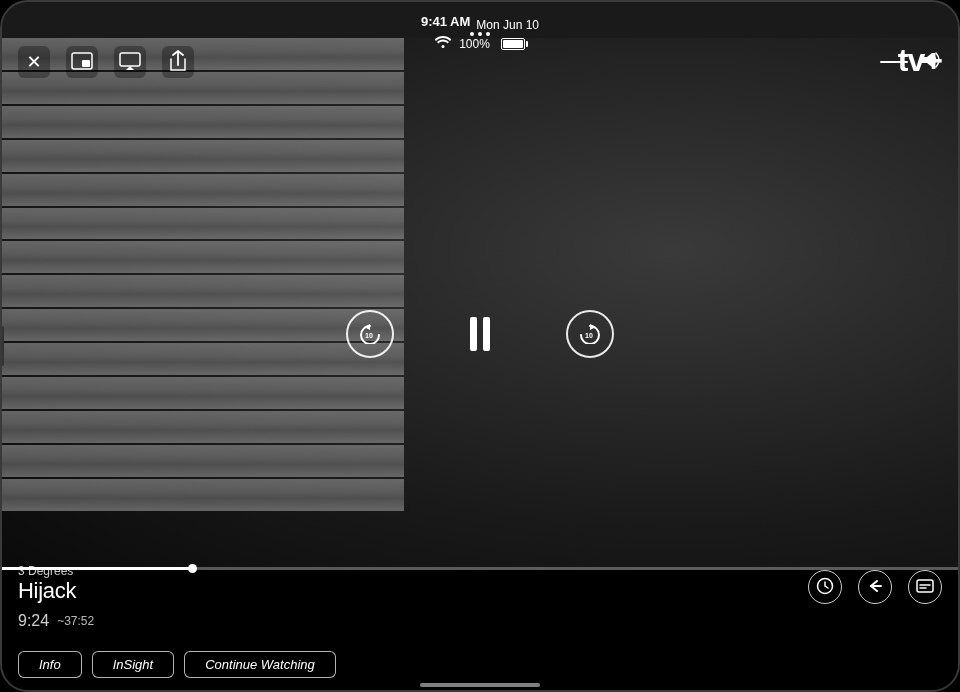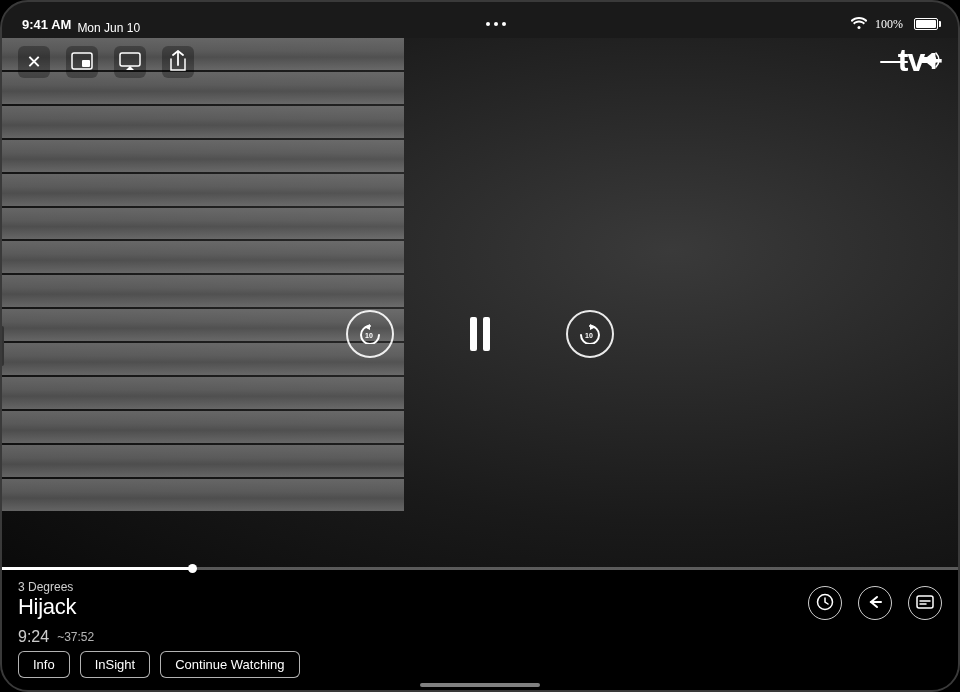--- a/index.html
+++ b/index.html
@@ -31,20 +31,21 @@
       top: 0;
       left: 0;
       right: 0;
       height: 36px;
       display: flex;
       align-items: center;
       justify-content: space-between;
       padding: 8px 20px 0 20px;
       z-index: 100;
       background: transparent;
+      flex-direction: column;
     }
 
     .status-left {
       display: flex;
       align-items: center;
       gap: 6px;
     }
 
     .status-time {
       color: #fff;
@@ -80,21 +81,20 @@
 
     .wifi-icon {
       color: #fff;
       font-size: 13px;
     }
 
     .battery-container {
       display: flex;
       align-items: center;
       gap: 11px;
-      font-family: Liberation Serif, serif;
     }
 
     .battery-text {
       color: #fff;
       font-size: 12px;
       font-weight: 500;
     }
 
     .battery-icon {
       width: 24px;
@@ -328,21 +328,21 @@
       top: -3px;
       width: 9px;
       height: 9px;
       background: #fff;
       border-radius: 50%;
     }
 
     
     .bottom-info {
       position: absolute;
-      bottom: 44px;
+      bottom: 60px;
       left: 0;
       right: 0;
       padding: 0 16px;
       z-index: 60;
       display: flex;
       align-items: flex-start;
       justify-content: space-between;
     }
 
     .show-info {
@@ -412,29 +412,30 @@
       padding: 0 16px;
       display: flex;
       align-items: center;
       gap: 10px;
       z-index: 60;
     }
 
     .action-btn {
       border: 1.5px solid rgba(255,255,255,0.7);
       border-radius: 6px;
-      padding: 5px 14px;
+      padding: 5px 20px;
       background: rgba(0,0,0,0.2);
       color: #fff;
       font-size: 13px;
       font-weight: 500;
       cursor: pointer;
       display: flex;
       align-items: center;
       justify-content: center;
+      font-style: italic;
     }
 
     
     .home-indicator {
       position: absolute;
       bottom: 3px;
       left: 50%;
       transform: translateX(-50%);
       width: 120px;
       height: 4px;

